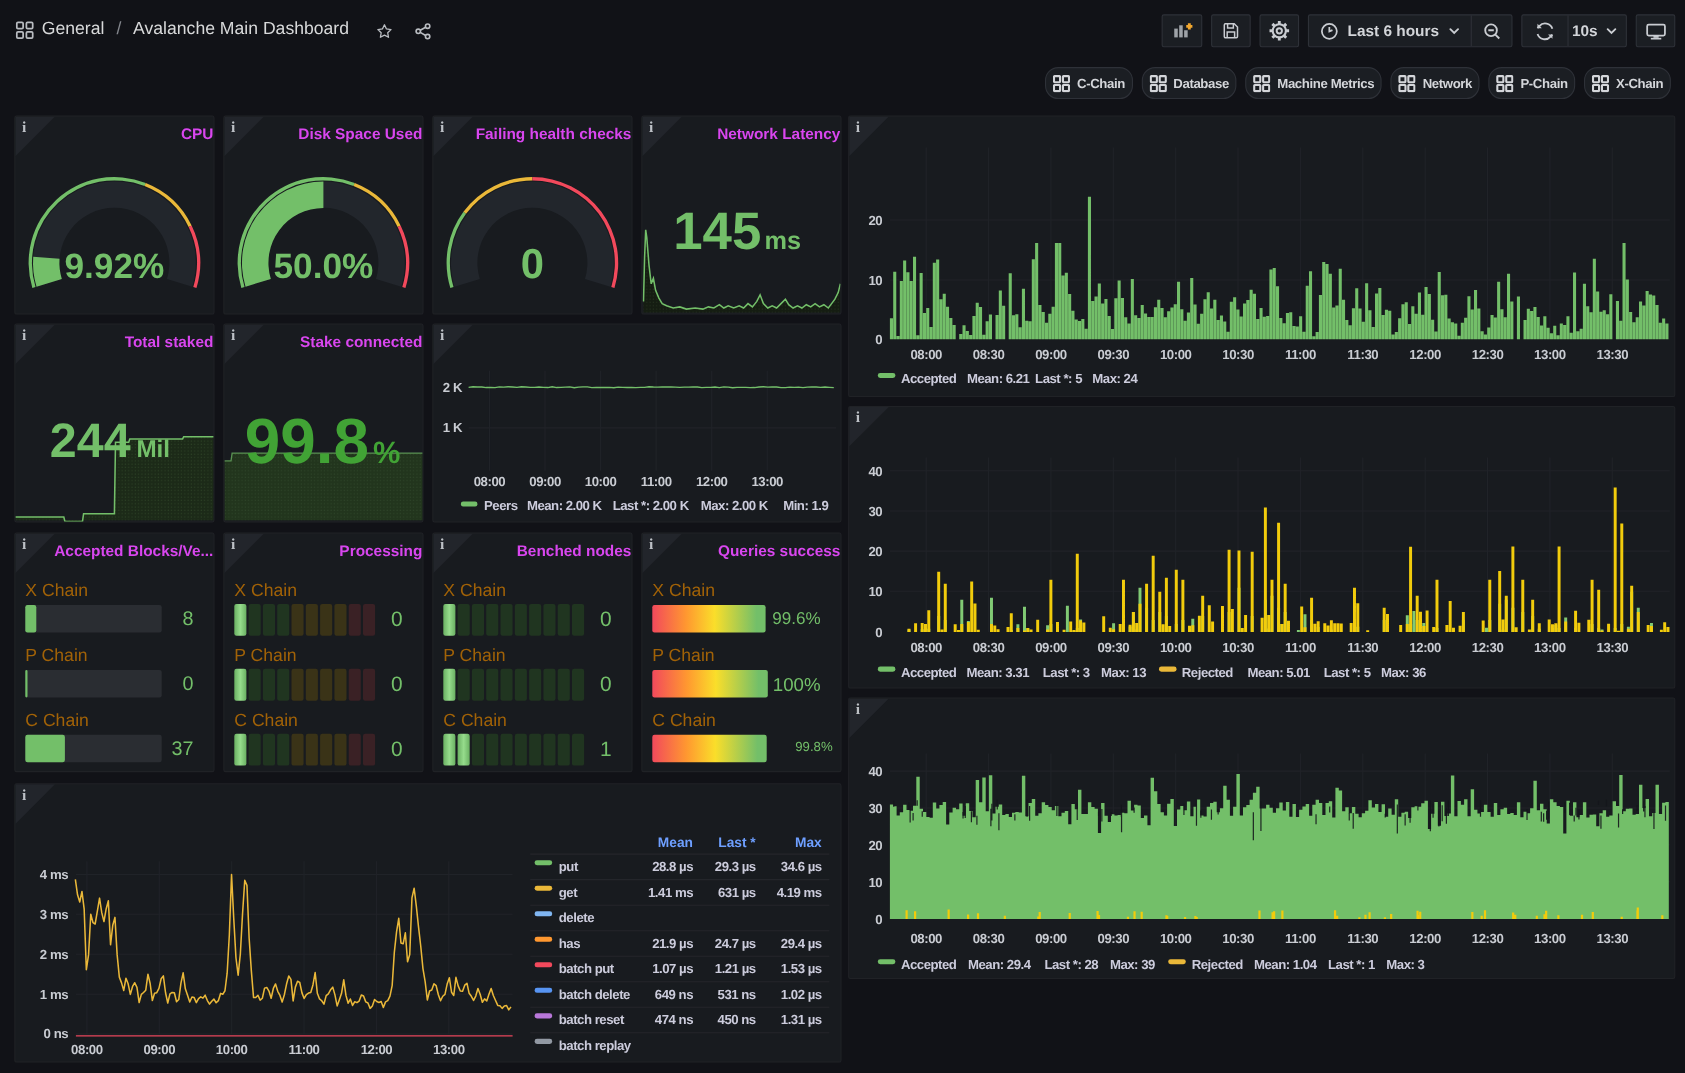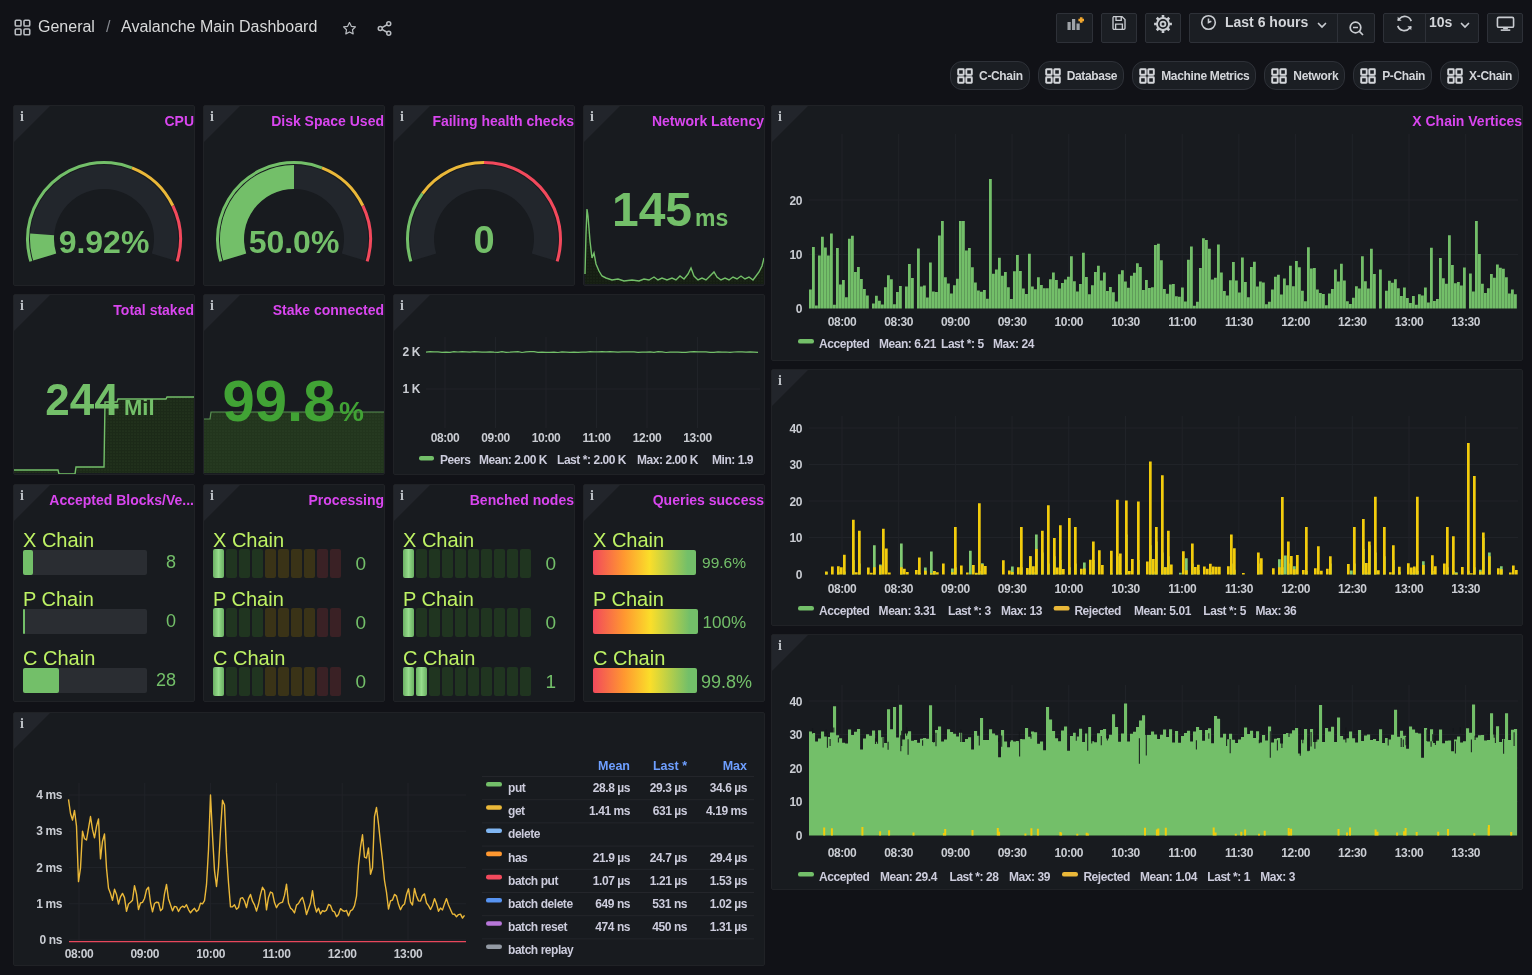--- a/index.html
+++ b/index.html
@@ -1,25 +1,25 @@
 <!DOCTYPE html>
 <html><head><meta charset="utf-8"><style>
 *{margin:0;padding:0;box-sizing:border-box}
 html,body{width:1532px;height:975px;background:#111217;font-family:"Liberation Sans",sans-serif;overflow:hidden;position:relative}
 .panel{position:absolute;background:#181b1f;border:1px solid #202226;border-radius:2px}
 .ptitle{position:absolute;left:0;right:0;top:0;height:30px;line-height:31px;text-align:right;font-size:15px;font-weight:700;color:#d946ef;white-space:nowrap;overflow:hidden}
 .corner{position:absolute;left:0;top:0}
 .ci{position:absolute;left:6px;top:3px;font-size:14px;font-weight:700;color:#bdc1c6;font-family:"Liberation Serif",serif}
 .axis{font-size:12px;font-weight:700;fill:#c9ccd2;letter-spacing:-0.4px}
 .leg{font-size:12px;font-weight:700;fill:#ccccdc;letter-spacing:-0.45px}
-.tbtn{position:absolute;height:30px;background:#1b1e23;border:1px solid #2e3138;border-radius:2px;display:flex;align-items:flex-start;justify-content:center;color:#c9ccd1}
+.tbtn{position:absolute;height:30px;background:#1b1e23;border:1px solid #2e3138;border-radius:2px;display:flex;align-items:center;justify-content:center;color:#c9ccd1}
 .fbar{position:absolute;top:61px;right:13px;display:flex;gap:8px}
 .fbtn{height:29px;background:#1b1e23;border:1px solid #2e3138;border-radius:12px;display:flex;align-items:center;color:#d4d6da;font-size:12px;font-weight:700;letter-spacing:-0.35px;padding:0 6px;gap:6px;white-space:nowrap}
 .fbtn svg{flex:none}
-.blabel{position:absolute;font-size:20px;color:#bef264;white-space:nowrap}
+.blabel{position:absolute;font-size:16px;color:#a16207;white-space:nowrap}
 .bval{position:absolute;font-size:18px;font-weight:400;color:#73bf69;text-align:right;width:40px}
 .btrack{position:absolute;height:25px;background:#2a2d32;border-radius:2px}
 .bfill{position:absolute;height:25px;background:#73bf69;border-radius:2px}
 .seg{position:absolute;height:29px;width:10.8px;border-radius:2px}
 </style></head><body>
 <div style="position:absolute;left:14px;top:19px"><svg width="17" height="17" viewBox="0 0 16 16">
       <g fill="none" stroke="#b9bcc1" stroke-width="1.5">
         <rect x="1.2" y="1.2" width="5.4" height="5.4" rx="1"></rect>
         <rect x="9.4" y="1.2" width="5.4" height="5.4" rx="1"></rect>
         <rect x="1.2" y="9.4" width="5.4" height="5.4" rx="1"></rect>
@@ -307,21 +307,21 @@
     <div class="btrack" style="left:9px;top:65px;width:124px"></div>
     <div class="bfill" style="left:9px;top:65px;width:10px"></div>
     <div class="bval" style="left:122px;top:67px">8</div>
     <div class="blabel" style="left:9px;top:103px">P Chain</div>
     <div class="btrack" style="left:9px;top:124px;width:124px"></div>
     <div class="bfill" style="left:9px;top:124px;width:2px"></div>
     <div class="bval" style="left:122px;top:126px">0</div>
     <div class="blabel" style="left:9px;top:162px">C Chain</div>
     <div class="btrack" style="left:9px;top:183px;width:124px"></div>
     <div class="bfill" style="left:9px;top:183px;width:36px"></div>
-    <div class="bval" style="left:122px;top:185px">28</div>
+    <div class="bval" style="left:122px;top:185px">37</div>
   </div>
 <div class="panel" style="left:203px;top:484px;width:182px;height:218px">
     <svg class="corner" width="36" height="36">
       <polygon points="0,0 36,0 0,36" fill="#22252b"></polygon>
     </svg>
     <div class="ci">i</div>
     <div class="ptitle" style="font-size:14px">Processing</div>
     <div class="blabel" style="left:9px;top:44px">X Chain</div>
     <div class="seg" style="left:9px;top:64px;background:linear-gradient(90deg,#6ab062,#96dc8c 50%,#6ab062)"></div>
     <div class="seg" style="left:22px;top:64px;background:#203520"></div>
@@ -409,21 +409,21 @@
     <div class="ci">i</div>
     <div class="ptitle" style="font-size:14px">Queries success</div>
     <div class="blabel" style="left:9px;top:44px">X Chain</div>
     <div class="bfill" style="left:9px;top:65px;width:103px;background:linear-gradient(90deg,#f2495c,#ff9830 30%,#fade2a 55%,#73bf69 92%)"></div>
     <div class="bval" style="left:117px;top:69px;width:45px;font-size:15.5px">99.6%</div>
     <div class="blabel" style="left:9px;top:103px">P Chain</div>
     <div class="bfill" style="left:9px;top:124px;width:105px;background:linear-gradient(90deg,#f2495c,#ff9830 30%,#fade2a 55%,#73bf69 92%)"></div>
     <div class="bval" style="left:117px;top:128px;width:45px;font-size:17px">100%</div>
     <div class="blabel" style="left:9px;top:162px">C Chain</div>
     <div class="bfill" style="left:9px;top:183px;width:104px;background:linear-gradient(90deg,#f2495c,#ff9830 30%,#fade2a 55%,#73bf69 92%)"></div>
-    <div class="bval" style="left:117px;top:187px;width:45px;font-size:18px">99.8%</div>
+    <div class="bval" style="left:128px;top:187px;width:45px;font-size:12px">99.8%</div>
   </div>
 <div class="panel" style="left:13px;top:712px;width:752px;height:254px">
     <svg class="corner" width="36" height="36">
       <polygon points="0,0 36,0 0,36" fill="#22252b"></polygon>
     </svg>
     <div class="ci">i</div>
     <svg width="750" height="252" style="position:absolute;left:0;top:0">
 <path d="M55 82H452" stroke="#202328" stroke-width="1"></path>
       <path d="M55 118.2H452" stroke="#202328" stroke-width="1"></path>
       <path d="M55 154.5H452" stroke="#202328" stroke-width="1"></path>
@@ -493,21 +493,20 @@
       <path d="M468 225.89999999999995H740" stroke="#24262b" stroke-width="1"></path>
       <rect x="472" y="231.39999999999995" width="16" height="4.6" rx="2.2" fill="#9299a3"></rect>
       <text x="494" y="241.39999999999995" class="leg" font-size="11.5">batch replay</text>
 </svg>
   </div>
 <div class="panel" style="left:771px;top:105px;width:752px;height:256px">
     <svg class="corner" width="36" height="36">
       <polygon points="0,0 36,0 0,36" fill="#22252b"></polygon>
     </svg>
     <div class="ci">i</div>
-    <div class="ptitle" style="font-size:14px">X Chain Vertices</div>
     <svg width="750" height="254" style="position:absolute;left:0;top:0">
       <path d="M37 94H746" stroke="#202328" stroke-width="1"></path>
       <path d="M37 148.5H746" stroke="#202328" stroke-width="1"></path>
       <path d="M70 28V202.5" stroke="#202328" stroke-width="1"></path>
       <path d="M126.7 28V202.5" stroke="#202328" stroke-width="1"></path>
       <path d="M183.4 28V202.5" stroke="#202328" stroke-width="1"></path>
       <path d="M240.1 28V202.5" stroke="#202328" stroke-width="1"></path>
       <path d="M296.8 28V202.5" stroke="#202328" stroke-width="1"></path>
       <path d="M353.5 28V202.5" stroke="#202328" stroke-width="1"></path>
       <path d="M410.2 28V202.5" stroke="#202328" stroke-width="1"></path>

